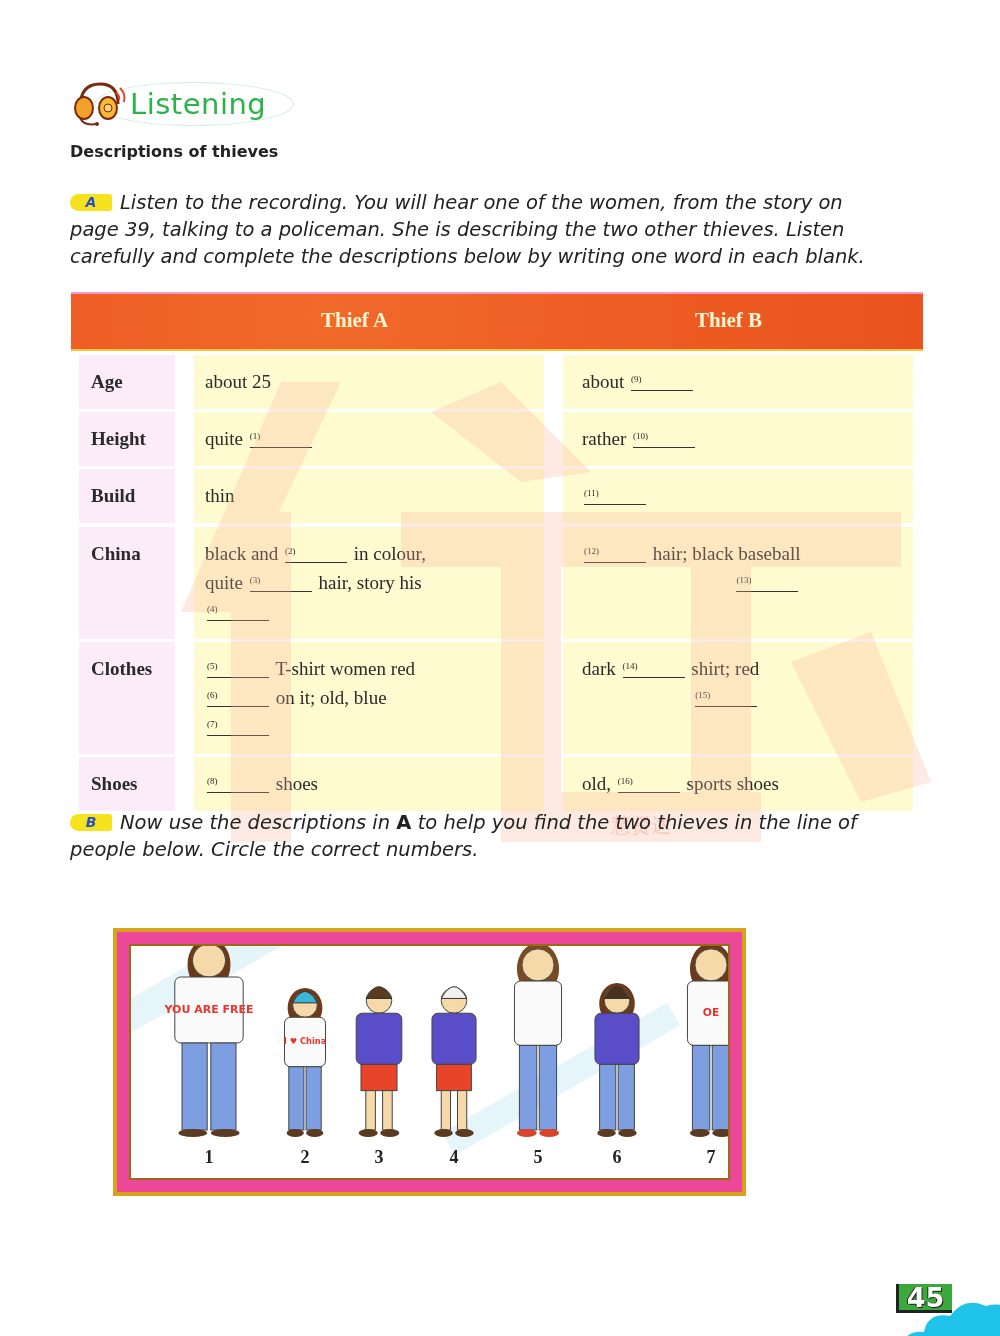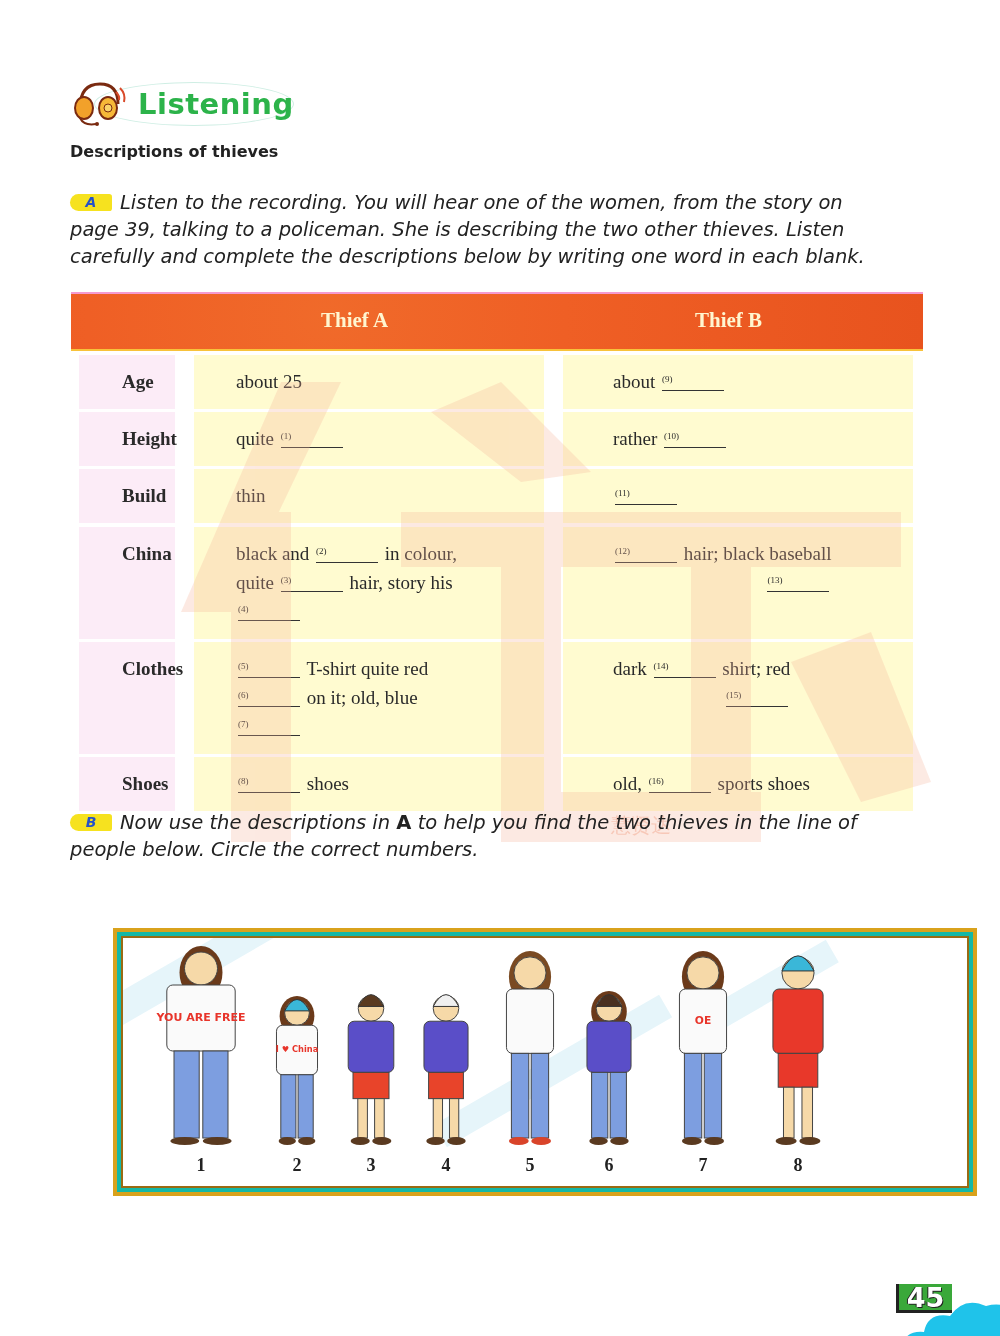--- a/index.html
+++ b/index.html
@@ -3,21 +3,21 @@
   <meta charset="utf-8">
   <style>
     * { box-sizing: border-box; margin: 0; padding: 0; }
     html, body { width: 1000px; height: 1336px; background: #ffffff; overflow: hidden; }
     body { position: relative; font-family: "DejaVu Sans", sans-serif; color: #222; }
 
     
     .listening { position: absolute; left: 70px; top: 78px; height: 52px; display: flex; align-items: center; }
     .listening .ellipse { position: absolute; left: 24px; top: 4px; width: 200px; height: 44px; border: 1px solid #cfeee4; border-radius: 50%; }
     .listening svg { position: relative; width: 60px; height: 52px; }
-    .listening .label { position: relative; margin-left: 8px; font-size: 29px; color: #2cb34a; font-weight: bold; letter-spacing: 0.5px; }
+    .listening .label { position: relative; margin-left: 0; font-size: 29px; color: #2cb34a; font-weight: normal; letter-spacing: 0.5px; }
 
     .section-title { position: absolute; left: 70px; top: 142px; font-size: 16px; font-weight: bold; color: #222; }
 
     .instr { position: absolute; left: 70px; font-size: 19.5px; font-style: italic; line-height: 27px; color: #222; font-family: "DejaVu Sans", sans-serif; }
     .instr-a { top: 189px; width: 820px; }
     .instr-b { top: 809px; width: 820px; }
     .badge { display: inline-block; width: 42px; height: 17px; background: #f6e21f; border-radius: 9px 3px 3px 9px; color: #2652c9; font-weight: bold; font-style: italic; font-size: 14px; text-align: center; line-height: 17px; margin-right: 8px; vertical-align: 2px; }
     .bold { font-weight: bold; font-style: normal; }
 
     
@@ -28,29 +28,29 @@
     .thead .th { position: absolute; top: 14px; font-family: "Liberation Serif", serif; font-weight: bold; font-size: 21px; color: #fff6d0; }
     .th-a { left: 250px; }
     .th-b { left: 624px; }
 
     .wm { position: absolute; left: 100px; top: 70px; width: 760px; height: 480px; pointer-events: none; }
 
     .row { position: absolute; left: 0; width: 852px; }
     .cell-label { position: absolute; left: 8px; width: 96px; top: 0; bottom: 0; background: #fcecf7; }
     .cell-a { position: absolute; left: 123px; width: 350px; top: 0; bottom: 0; background: #fffbd0; }
     .cell-b { position: absolute; left: 492px; width: 350px; top: 0; bottom: 0; background: #fffbd0; }
-    .txt { position: absolute; font-family: "Liberation Serif", serif; font-size: 19px; color: #2a2a2a; line-height: 29px; white-space: nowrap; margin-left: 31px; }
+    .txt { position: absolute; font-family: "Liberation Serif", serif; font-size: 19px; color: #2a2a2a; line-height: 29px; white-space: nowrap; }
     .lbl { font-weight: bold; left: 20px; top: 12px; }
     .ta { left: 134px; top: 12px; }
     .tb { left: 511px; top: 12px; text-align: right; }
     .blank { display: inline-block; width: 62px; border-bottom: 1.5px solid #333; height: 20px; position: relative; vertical-align: -3px; margin: 0 2px; }
     .blank sup { position: absolute; left: 0; top: -6px; font-size: 9px; font-family: "Liberation Serif", serif; }
 
     
-    .picture { position: absolute; left: 113px; top: 928px; width: 864px; height: 268px; border: 4px solid #d9a21c; background: #14b8a6; padding: 4px; }
+    .picture { position: absolute; left: 113px; top: 928px; width: 633px; height: 268px; border: 4px solid #d9a21c; background: #ec4899; padding: 12px; }
     .picture .inner { position: relative; width: 100%; height: 100%; background: #ffffff; border: 2px solid #9b6a12; overflow: hidden; }
     .stripe { position: absolute; background: #e6f5fa; transform: rotate(-30deg); }
     .person { position: absolute; bottom: 40px; }
     .pnum { position: absolute; bottom: 10px; font-family: "Liberation Serif", serif; font-weight: bold; font-size: 18px; color: #222; width: 20px; text-align: center; }
 
     
     .cloud { position: absolute; left: 900px; top: 1290px; width: 120px; height: 60px; }
     .pagenum { position: absolute; left: 896px; top: 1284px; width: 56px; height: 29px; background: #3aa83a; border-left: 3px solid #222; border-bottom: 3px solid #222;
       color: #fff; font-family: "DejaVu Sans", sans-serif; font-weight: bold; font-size: 27px; text-align: center; line-height: 27px; text-shadow: 1px 1px 0 #222, -1px 0 0 #222; }
   </style>
@@ -134,21 +134,21 @@
           <div><span class="blank"><sup>(12)</sup></span><span> hair; black baseball</span></div>
           <div><span class="blank"><sup>(13)</sup></span></div>
         </div>
       </div>
       <div class="row" style="top: 350px; height: 112px;">
         <div class="cell-label"></div>
         <div class="cell-a"></div>
         <div class="cell-b"></div>
         <div class="txt lbl">Clothes</div>
         <div class="txt ta">
-          <div><span class="blank"><sup>(5)</sup></span><span> T-shirt quite red</span></div>
+          <div><span class="blank"><sup>(5)</sup></span><span> T-shirt women red</span></div>
           <div><span class="blank"><sup>(6)</sup></span><span> on it; old, blue</span></div>
           <div><span class="blank"><sup>(7)</sup></span></div>
         </div>
         <div class="txt tb">
           <div><span>dark </span><span class="blank"><sup>(14)</sup></span><span> shirt; red</span></div>
           <div><span class="blank"><sup>(15)</sup></span></div>
         </div>
       </div>
       <div class="row" style="top: 465px; height: 54px;">
         <div class="cell-label"></div>

